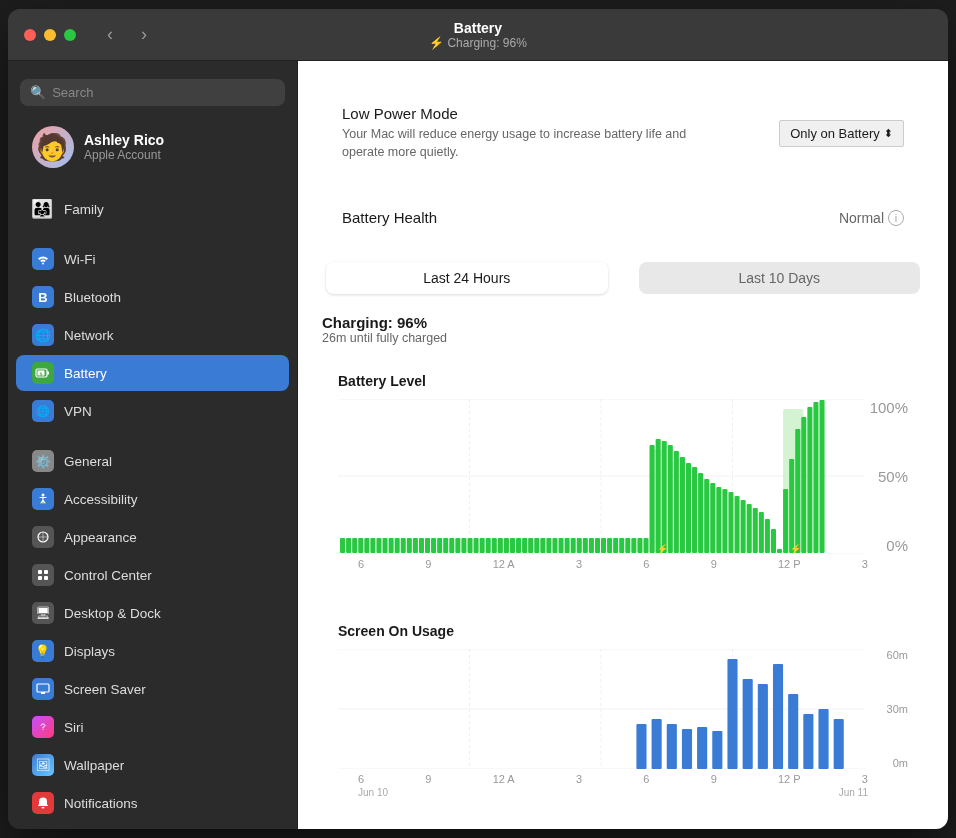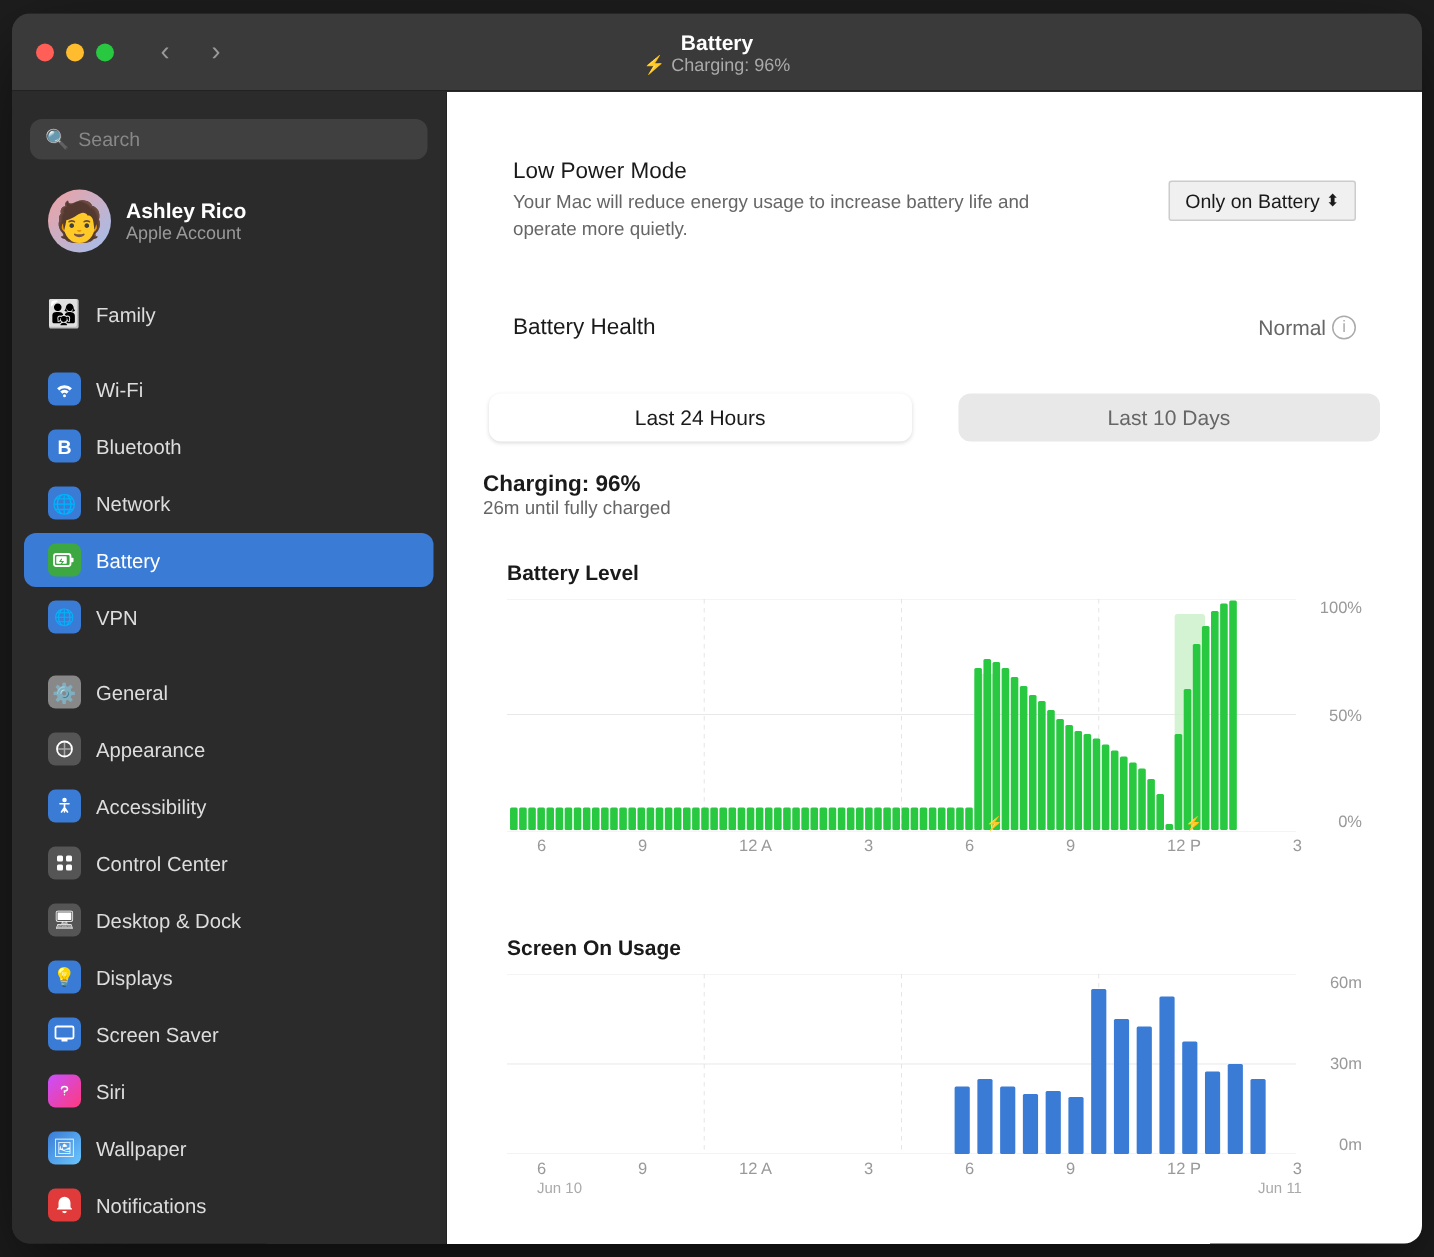--- a/index.html
+++ b/index.html
@@ -403,37 +403,37 @@
       </div>
 
       <div class="sidebar-divider"></div>
 
       <div class="sidebar-item">
         <div class="item-icon icon-general" style="color:#fff;font-size:13px;">⚙️</div>
         <span>General</span>
       </div>
 
       <div class="sidebar-item">
+        <div class="item-icon icon-access" style="color:#fff;font-size:12px;">
+          <svg width="14" height="14" viewBox="0 0 14 14" fill="none">
+            <circle cx="7" cy="3" r="1.5" fill="white"></circle>
+            <path d="M4 5.5h6M7 6v5M5 11l2-3 2 3" stroke="white" stroke-width="1.1" stroke-linecap="round"></path>
+          </svg>
+        </div>
+        <span>Accessibility</span>
+      </div>
+
+      <div class="sidebar-item">
         <div class="item-icon icon-appear" style="color:#fff;font-size:12px;">
           <svg width="14" height="14" viewBox="0 0 14 14" fill="none">
             <circle cx="7" cy="7" r="5" stroke="white" stroke-width="1.2" fill="none"></circle>
             <path d="M7 2v10M2 7h10" stroke="white" stroke-width="1" opacity="0.5"></path>
           </svg>
         </div>
         <span>Appearance</span>
-      </div>
-
-      <div class="sidebar-item">
-        <div class="item-icon icon-access" style="color:#fff;font-size:12px;">
-          <svg width="14" height="14" viewBox="0 0 14 14" fill="none">
-            <circle cx="7" cy="3" r="1.5" fill="white"></circle>
-            <path d="M4 5.5h6M7 6v5M5 11l2-3 2 3" stroke="white" stroke-width="1.1" stroke-linecap="round"></path>
-          </svg>
-        </div>
-        <span>Accessibility</span>
       </div>
 
       <div class="sidebar-item">
         <div class="item-icon icon-control" style="color:#fff;font-size:12px;">
           <svg width="14" height="14" viewBox="0 0 14 14" fill="none">
             <rect x="2" y="2" width="4" height="4" rx="1" fill="white"></rect>
             <rect x="8" y="2" width="4" height="4" rx="1" fill="white"></rect>
             <rect x="2" y="8" width="4" height="4" rx="1" fill="white"></rect>
             <rect x="8" y="8" width="4" height="4" rx="1" fill="white"></rect>
           </svg>
@@ -635,21 +635,21 @@
             <span>6</span>
             <span>9</span>
             <span>12 A</span>
             <span>3</span>
             <span>6</span>
             <span>9</span>
             <span>12 P</span>
             <span>3</span>
           </div>
 
-          <div style="position:absolute;right:0;top:0;height:155px;display:flex;flex-direction:column;justify-content:space-between;font-size:11px;color:#999;text-align:right;width:40px;gap:34px;">
+          <div style="position:absolute;right:0;top:0;height:155px;display:flex;flex-direction:column;justify-content:space-between;font-size:15px;color:#999;text-align:right;width:40px;gap:34px;">
             <span>100%</span>
             <span>50%</span>
             <span>0%</span>
           </div>
         </div>
       </div>
 
       <div class="chart-section">
         <div class="chart-title">Screen On Usage</div>
         <div class="chart-area screen-chart">

